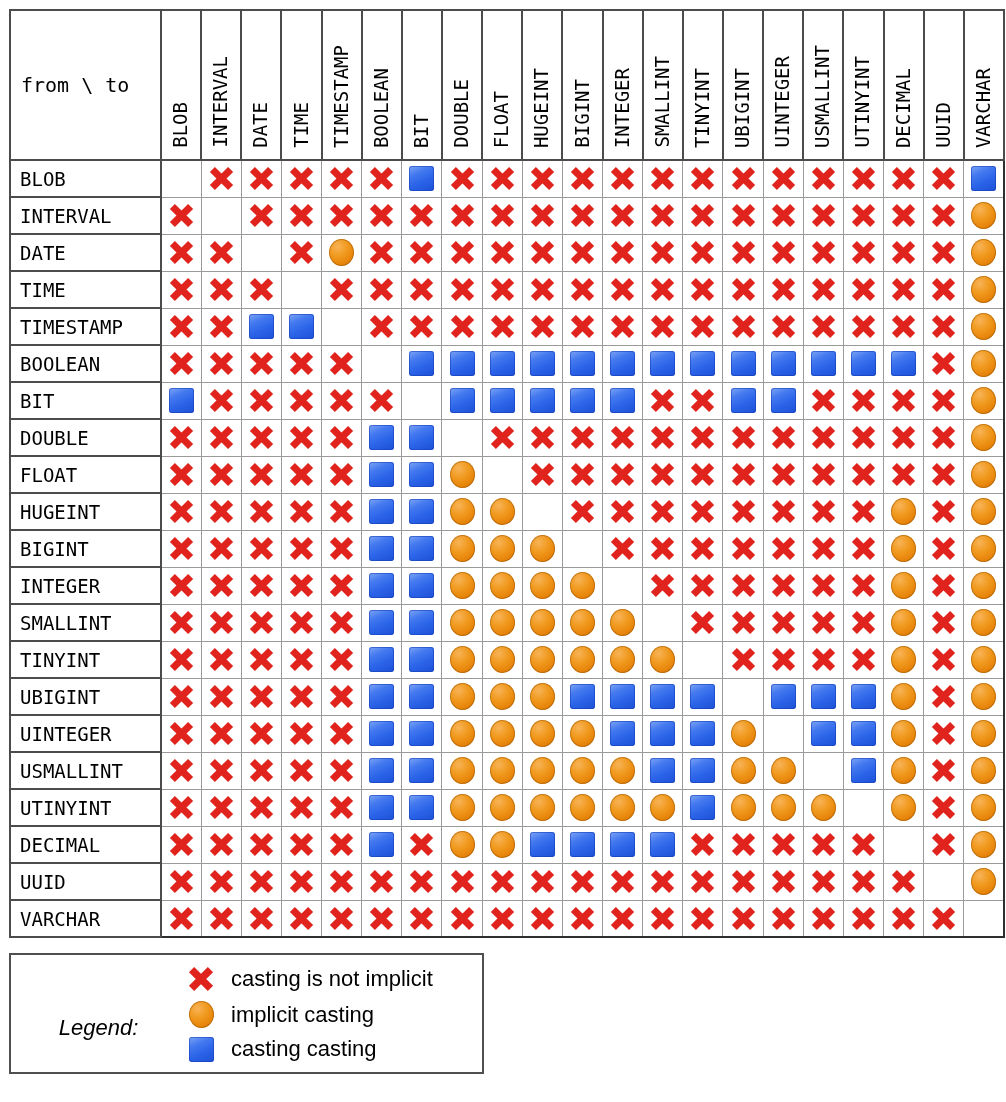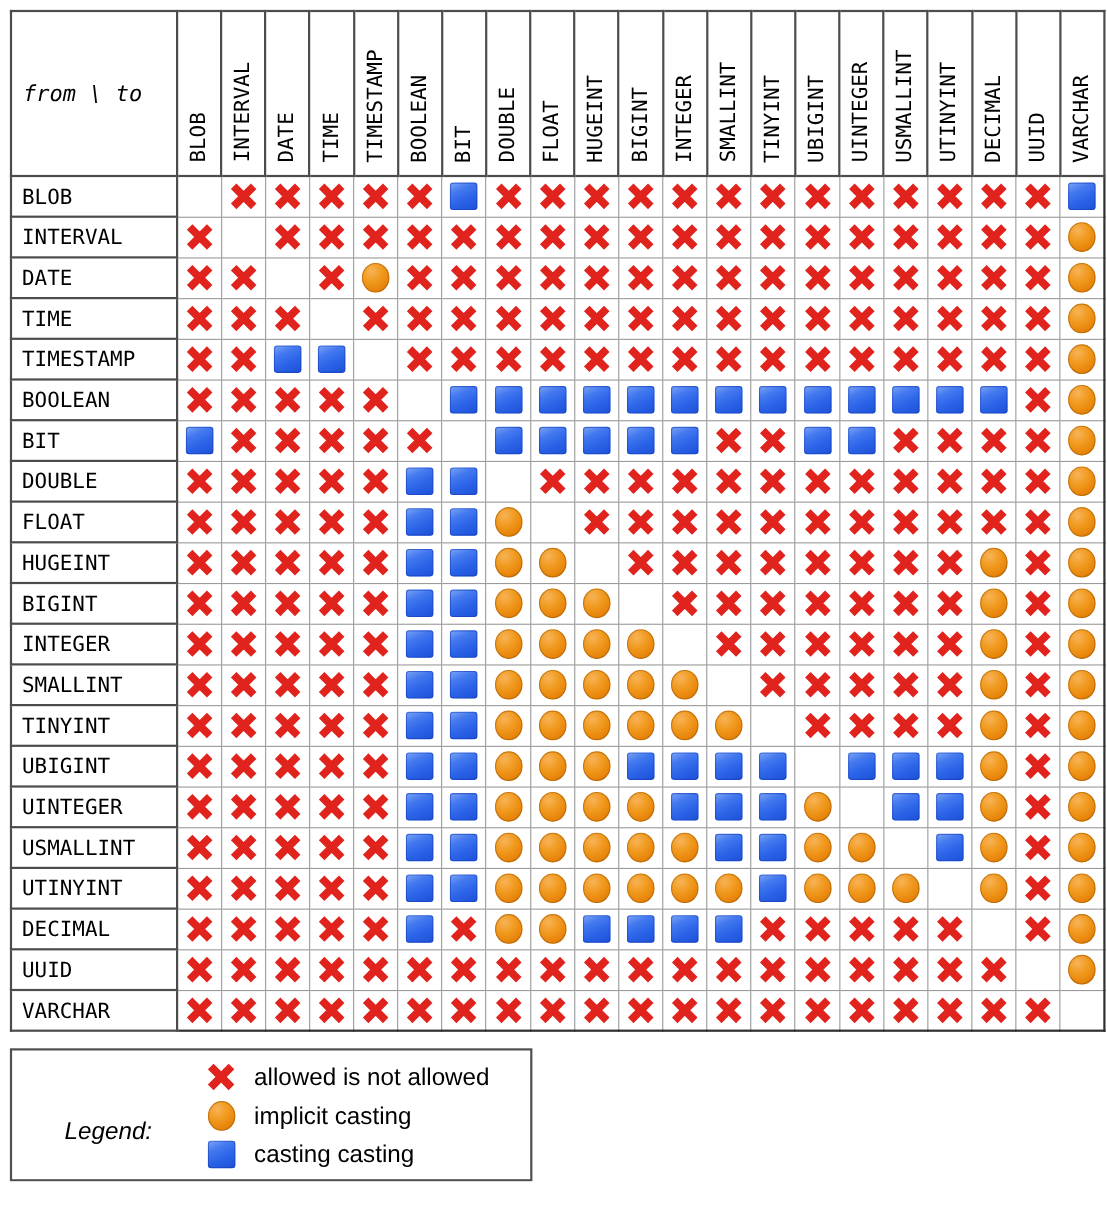--- a/index.html
+++ b/index.html
@@ -6,21 +6,21 @@
   .page{width:1006px;box-sizing:border-box;padding:9px 0 0 9px;
         font-family:"DejaVu Sans Mono",monospace;color:#000;}
 
   
   table.matrix{border-collapse:collapse;table-layout:fixed;width:996px;
                border:2px solid #2f2f2f;background:#fff;}
   table.matrix th{font-weight:normal;background:#fff;}
   
   th.corner, th.colhead, th.rowhead{border:2px solid #4c4c4c;}
   th.corner{width:149px;height:146px;vertical-align:middle;text-align:left;
-            padding-left:10px;font-size:20px;font-style:italic;}
+            padding-left:10px;font-size:20px;}
   th.colhead{vertical-align:bottom;text-align:center;padding:0 0 7px 0;}
   .vtext{display:inline-block;writing-mode:vertical-rl;transform:rotate(180deg);
          font-size:19px;line-height:1.05;white-space:nowrap;}
   th.rowhead{text-align:left;padding-left:9px;font-size:19px;height:33px;}
   td.cell{border:1.5px solid #9a9a9a;height:33px;text-align:center;
           vertical-align:middle;padding:0;}
 
   
   .sym{display:inline-block;vertical-align:middle;}
   .sym-x svg{display:block;}
@@ -1162,21 +1162,21 @@
     <div class="legend-title">Legend:</div>
     <div class="legend-items" id="legend-items">
         <div class="legend-item">
           <span class="symwrap">
             <span class="sym sym-x">
               <svg width="28" height="28" viewBox="0 0 32 32">
                 <path d="M5.2 5.2 L26.8 26.8 M26.8 5.2 L5.2 26.8" stroke="#e0231c" stroke-width="8.4" stroke-linecap="butt" fill="none"></path>
               </svg>
             </span>
           </span>
-          <span>allowed is not allowed</span>
+          <span>casting is not implicit</span>
         </div>
         <div class="legend-item">
           <span class="symwrap">
             <span class="sym sym-circle"></span>
           </span>
           <span>implicit casting</span>
         </div>
         <div class="legend-item">
           <span class="symwrap">
             <span class="sym sym-square"></span>

